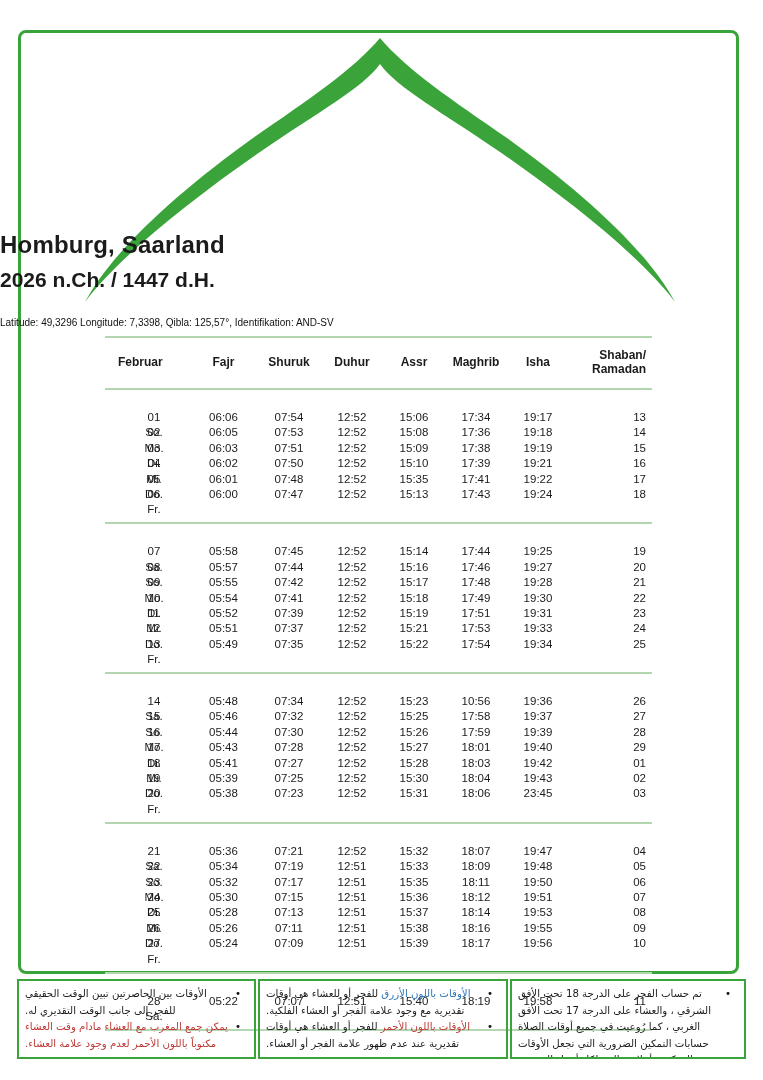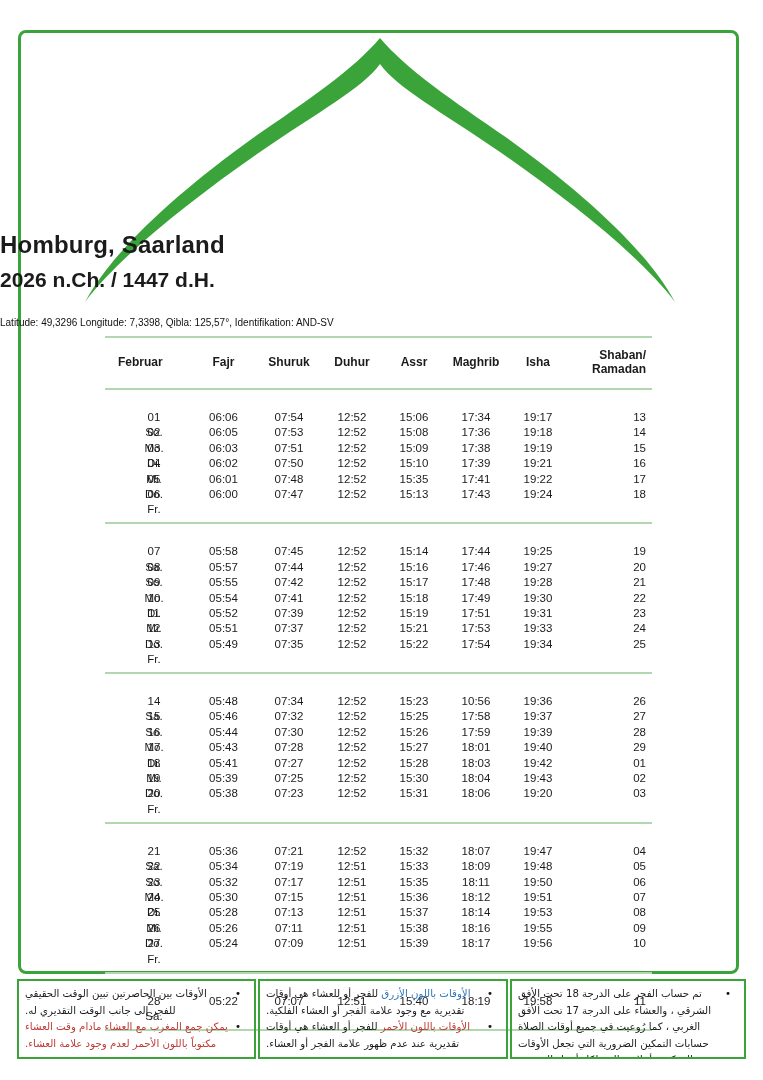--- a/index.html
+++ b/index.html
@@ -331,21 +331,21 @@
         <div class="prow">
           <span class="c0">
             <span class="dnum">20</span>
             <span class="dwd">Fr.</span>
           </span>
           <span class="c1">05:38</span>
           <span class="c2">07:23</span>
           <span class="c3">12:52</span>
           <span class="c4">15:31</span>
           <span class="c5">18:06</span>
-          <span class="c6">19:20</span>
+          <span class="c6">23:45</span>
           <span class="c7">03</span>
         </div>
       </div>
       <div class="tline"></div>
       <div class="block">
         <div class="prow">
           <span class="c0">
             <span class="dnum">21</span>
             <span class="dwd">Sa.</span>
           </span>

